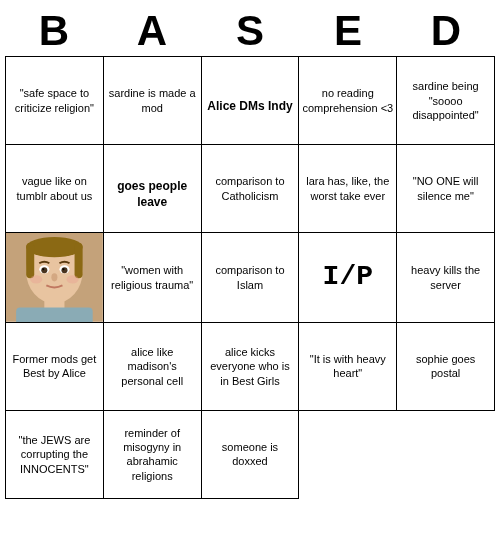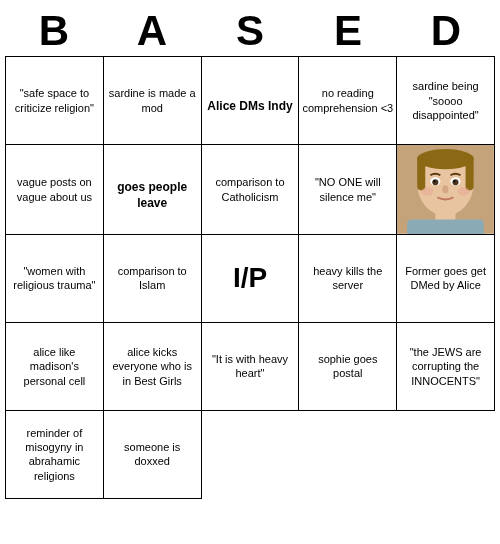--- a/index.html
+++ b/index.html
@@ -56,20 +56,21 @@
       height: 100%;
     }
     .large-text {
       font-size: 12px;
       font-weight: bold;
       margin-top: 12px;
     }
     .ip-text {
       font-size: 28px;
       font-weight: bold;
+      font-family: Liberation Mono, monospace;
     }
   </style>
 </head>
 <body>
 
 <div class="bingo-container">
   <div class="bingo-header">
     <div class="bingo-header-cell">B</div>
     <div class="bingo-header-cell">A</div>
     <div class="bingo-header-cell">S</div>
@@ -86,27 +87,30 @@
       <div class="bingo-cell">
         <span class="large-text">Alice DMs Indy</span>
       </div>
       <div class="bingo-cell">
         <span>no reading comprehension &lt;3</span>
       </div>
       <div class="bingo-cell">
         <span>sardine being "soooo disappointed"</span>
       </div>
       <div class="bingo-cell">
-        <span>vague posts on vague about us</span>
+        <span>vague like on tumblr about us</span>
       </div>
       <div class="bingo-cell">
         <span class="large-text">goes people leave</span>
       </div>
       <div class="bingo-cell">
         <span>comparison to Catholicism</span>
+      </div>
+      <div class="bingo-cell">
+        <span>lara has, like, the worst take ever</span>
       </div>
       <div class="bingo-cell">
         <span>"NO ONE will silence me"</span>
       </div>
       <div class="bingo-cell center-cell">
         <svg class="face-svg" viewBox="0 0 96 88" xmlns="http://www.w3.org/2000/svg">
       <rect width="96" height="88" fill="#c9a882"></rect>
 
       <rect width="96" height="88" fill="#b8956a" opacity="0.3"></rect>
 
@@ -145,21 +149,21 @@
       <div class="bingo-cell">
         <span>comparison to Islam</span>
       </div>
       <div class="bingo-cell">
         <span class="ip-text">I/P</span>
       </div>
       <div class="bingo-cell">
         <span>heavy kills the server</span>
       </div>
       <div class="bingo-cell">
-        <span>Former goes get DMed by Alice</span>
+        <span>Former mods get Best by Alice</span>
       </div>
       <div class="bingo-cell">
         <span>alice like madison's personal cell</span>
       </div>
       <div class="bingo-cell">
         <span>alice kicks everyone who is in Best Girls</span>
       </div>
       <div class="bingo-cell">
         <span>"It is with heavy heart"</span>
       </div>

